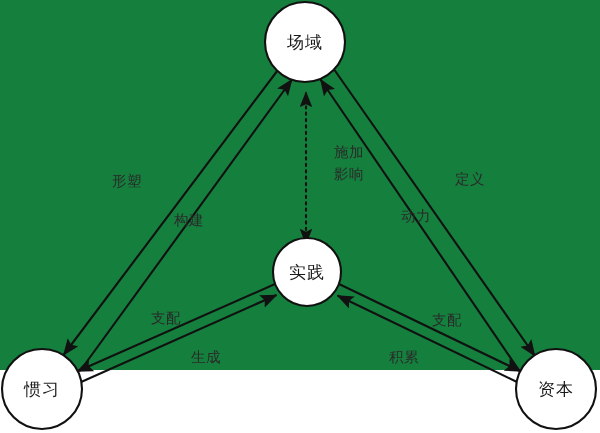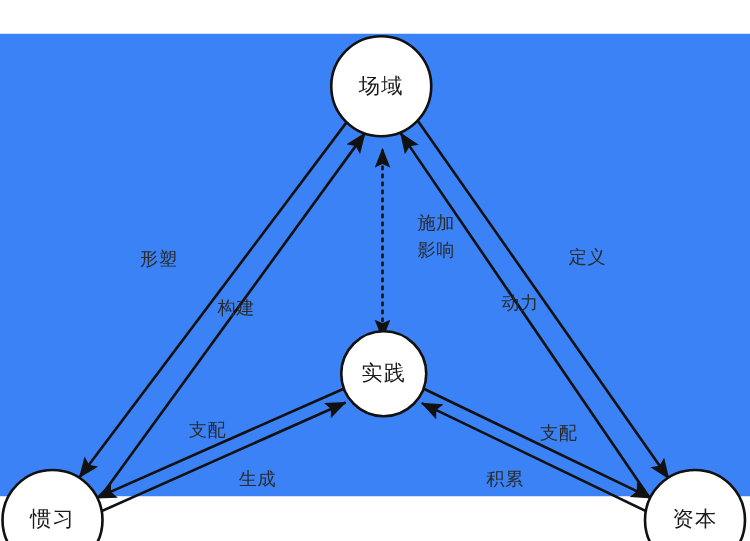--- a/index.html
+++ b/index.html
@@ -10,22 +10,21 @@
   body {
     width: 600px;
     height: 433px;
     font-family: "DejaVu Sans", "Liberation Sans", sans-serif;
     overflow: hidden;
   }
   #diagram-root {
     position: relative;
     width: 600px;
     height: 370px;
-    background: #3b82f6;
-    margin-top: 27px;
+    background: #15803d;
   }
   #diagram-svg {
     position: absolute;
     top: 0;
     left: 0;
     width: 600px;
     height: 433px;
   }
   .node-label {
     font-size: 17px;

